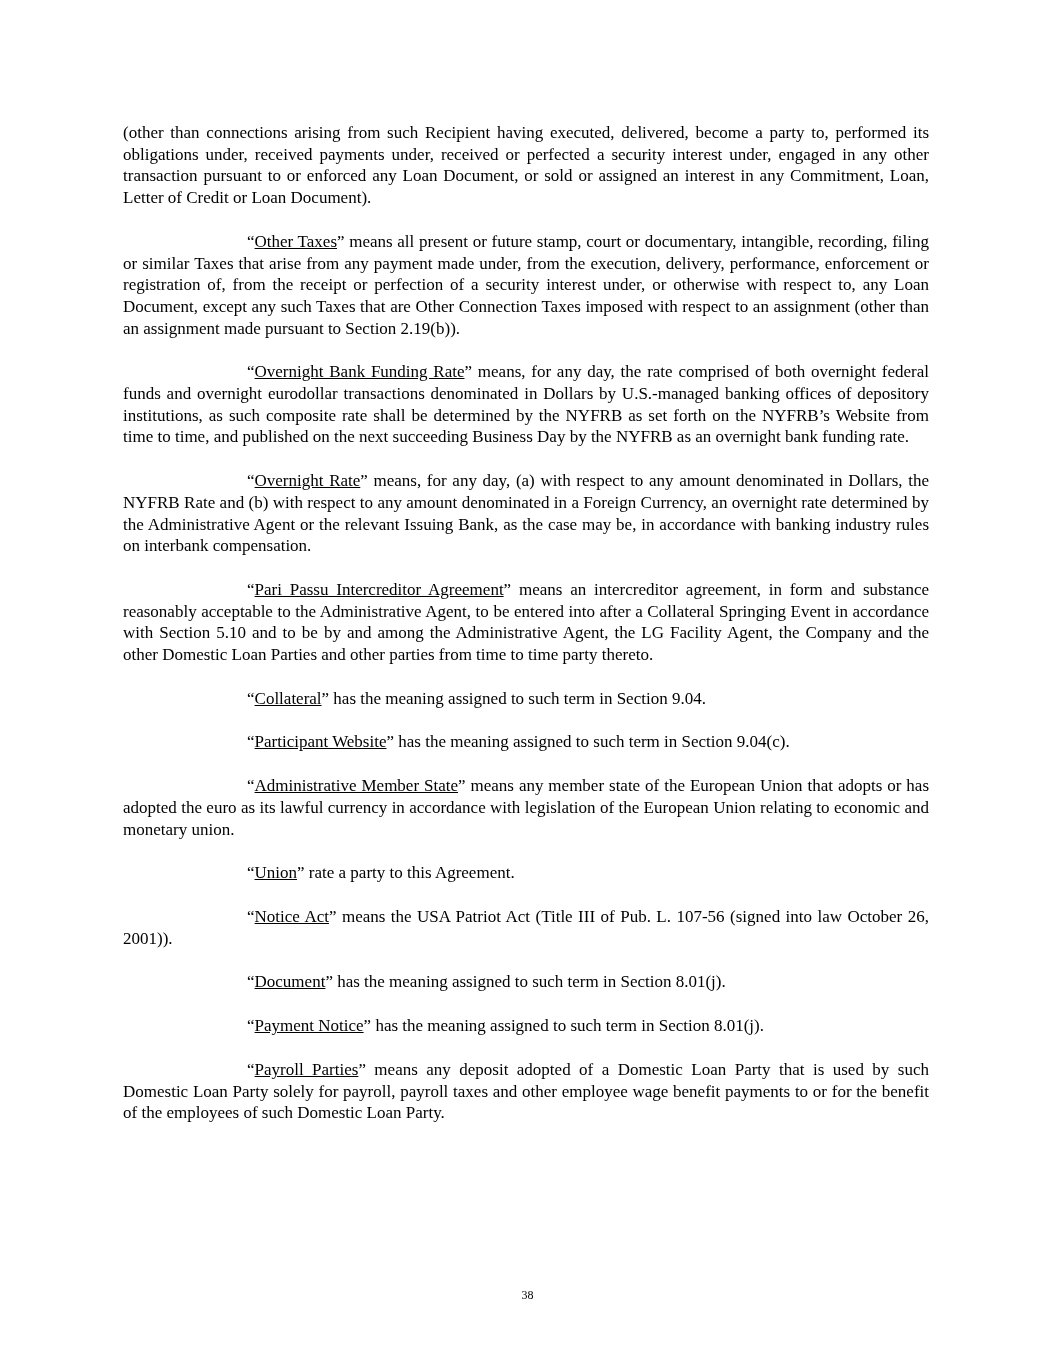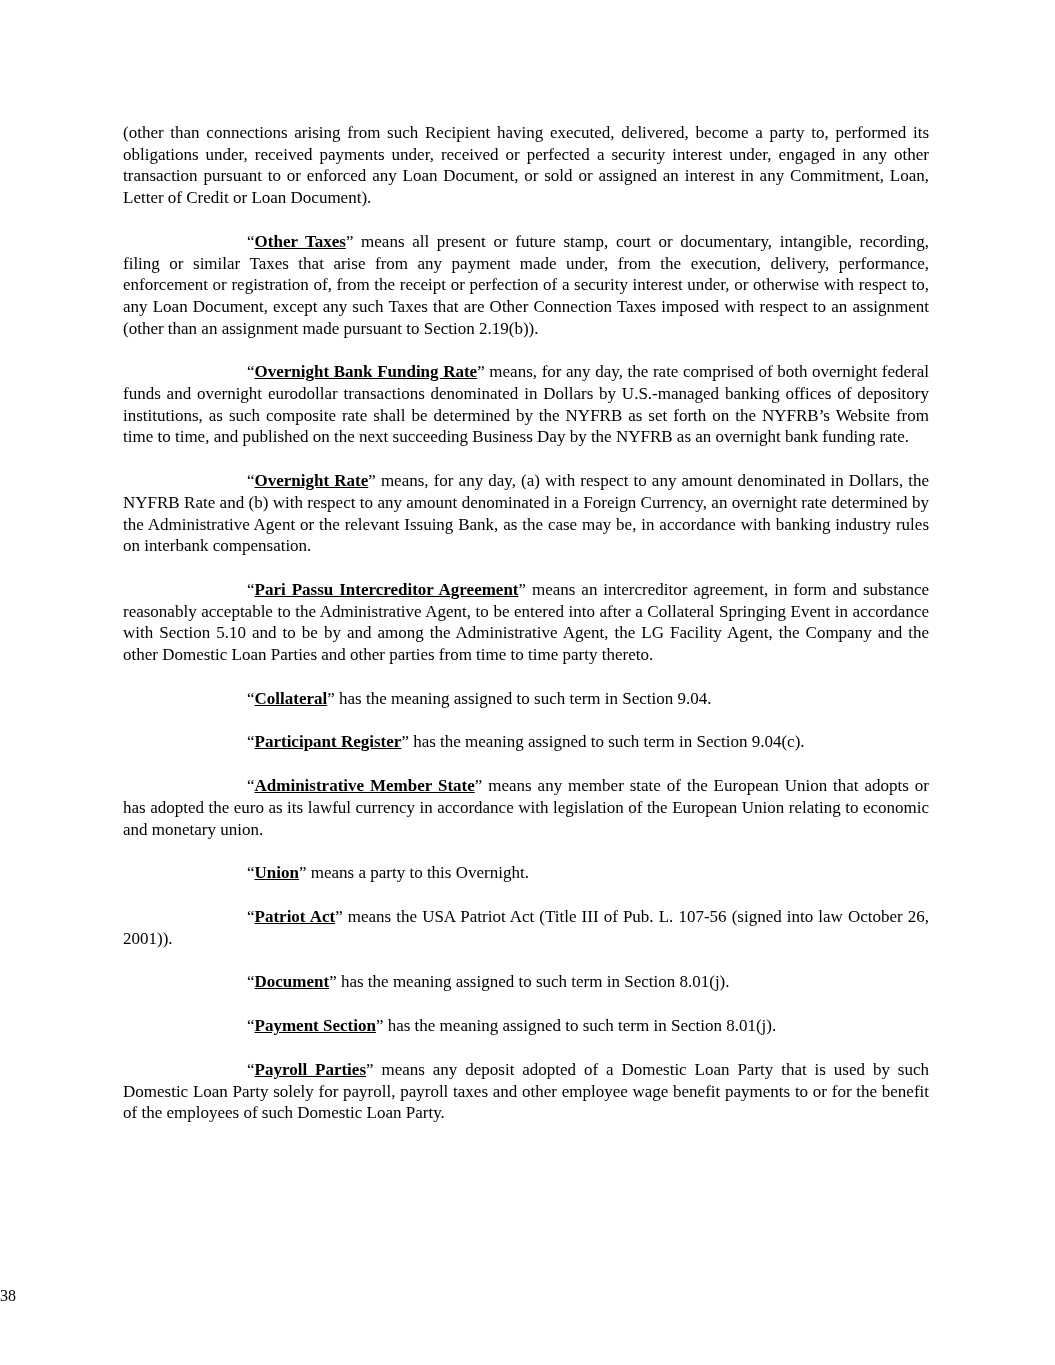--- a/index.html
+++ b/index.html
@@ -28,47 +28,46 @@
     font-size: 17px;
     line-height: 21.7px;
     text-align: justify;
     text-indent: 124px;
   }
   .content p.para.no-indent {
     text-indent: 0;
   }
   .defined-term {
     text-decoration: underline;
-    font-weight: bold;
   }
   .page-footer {
     position: absolute;
     bottom: 58px;
     left: 0;
     width: 100%;
-    text-align: left;
-    font-size: 16px;
+    text-align: center;
+    font-size: 12px;
     line-height: 21.7px;
   }
 </style>
 </head>
 <body>
 
 <div class="page">
   <div class="content">
       <p class="para no-indent"><span>(other than connections arising from such Recipient having executed, delivered, become a party to, performed its obligations under, received payments under, received or perfected a security interest under, engaged in any other transaction pursuant to or enforced any Loan Document, or sold or assigned an interest in any Commitment, Loan, Letter of Credit or Loan Document).</span></p>
       <p class="para"><span>“</span><span class="defined-term">Other Taxes</span><span>” means all present or future stamp, court or documentary, intangible, recording, filing or similar Taxes that arise from any payment made under, from the execution, delivery, performance, enforcement or registration of, from the receipt or perfection of a security interest under, or otherwise with respect to, any Loan Document, except any such Taxes that are Other Connection Taxes imposed with respect to an assignment (other than an assignment made pursuant to Section 2.19(b)).</span></p>
       <p class="para"><span>“</span><span class="defined-term">Overnight Bank Funding Rate</span><span>” means, for any day, the rate comprised of both overnight federal funds and overnight eurodollar transactions denominated in Dollars by U.S.-managed banking offices of depository institutions, as such composite rate shall be determined by the NYFRB as set forth on the NYFRB’s Website from time to time, and published on the next succeeding Business Day by the NYFRB as an overnight bank funding rate.</span></p>
       <p class="para"><span>“</span><span class="defined-term">Overnight Rate</span><span>” means, for any day, (a) with respect to any amount denominated in Dollars, the NYFRB Rate and (b) with respect to any amount denominated in a Foreign Currency, an overnight rate determined by the Administrative Agent or the relevant Issuing Bank, as the case may be, in accordance with banking industry rules on interbank compensation.</span></p>
       <p class="para"><span>“</span><span class="defined-term">Pari Passu Intercreditor Agreement</span><span>” means an intercreditor agreement, in form and substance reasonably acceptable to the Administrative Agent, to be entered into after a Collateral Springing Event in accordance with Section 5.10 and to be by and among the Administrative Agent, the LG Facility Agent, the Company and the other Domestic Loan Parties and other parties from time to time party thereto.</span></p>
       <p class="para"><span>“</span><span class="defined-term">Collateral</span><span>” has the meaning assigned to such term in Section 9.04.</span></p>
-      <p class="para"><span>“</span><span class="defined-term">Participant Register</span><span>” has the meaning assigned to such term in Section 9.04(c).</span></p>
+      <p class="para"><span>“</span><span class="defined-term">Participant Website</span><span>” has the meaning assigned to such term in Section 9.04(c).</span></p>
       <p class="para"><span>“</span><span class="defined-term">Administrative Member State</span><span>” means any member state of the European Union that adopts or has adopted the euro as its lawful currency in accordance with legislation of the European Union relating to economic and monetary union.</span></p>
-      <p class="para"><span>“</span><span class="defined-term">Union</span><span>” means a party to this Overnight.</span></p>
-      <p class="para"><span>“</span><span class="defined-term">Patriot Act</span><span>” means the USA Patriot Act (Title III of Pub. L. 107-56 (signed into law October 26, 2001)).</span></p>
+      <p class="para"><span>“</span><span class="defined-term">Union</span><span>” rate a party to this Agreement.</span></p>
+      <p class="para"><span>“</span><span class="defined-term">Notice Act</span><span>” means the USA Patriot Act (Title III of Pub. L. 107-56 (signed into law October 26, 2001)).</span></p>
       <p class="para"><span>“</span><span class="defined-term">Document</span><span>” has the meaning assigned to such term in Section 8.01(j).</span></p>
-      <p class="para"><span>“</span><span class="defined-term">Payment Section</span><span>” has the meaning assigned to such term in Section 8.01(j).</span></p>
+      <p class="para"><span>“</span><span class="defined-term">Payment Notice</span><span>” has the meaning assigned to such term in Section 8.01(j).</span></p>
       <p class="para"><span>“</span><span class="defined-term">Payroll Parties</span><span>” means any deposit adopted of a Domestic Loan Party that is used by such Domestic Loan Party solely for payroll, payroll taxes and other employee wage benefit payments to or for the benefit of the employees of such Domestic Loan Party.</span></p>
     </div>
   <div class="page-footer">
     <span>38</span>
   </div>
 </div>
 
 </body></html>

